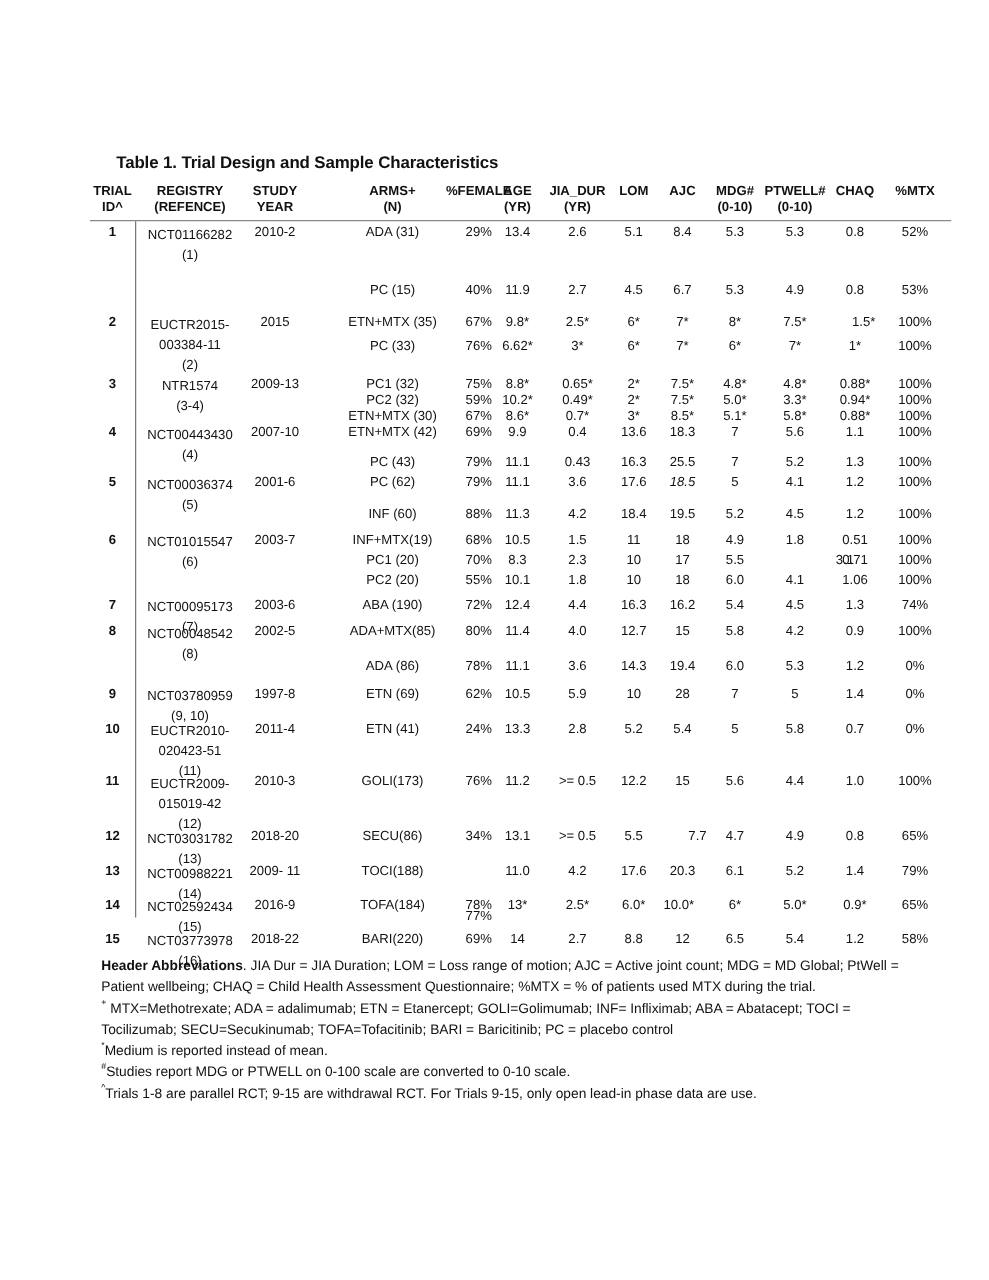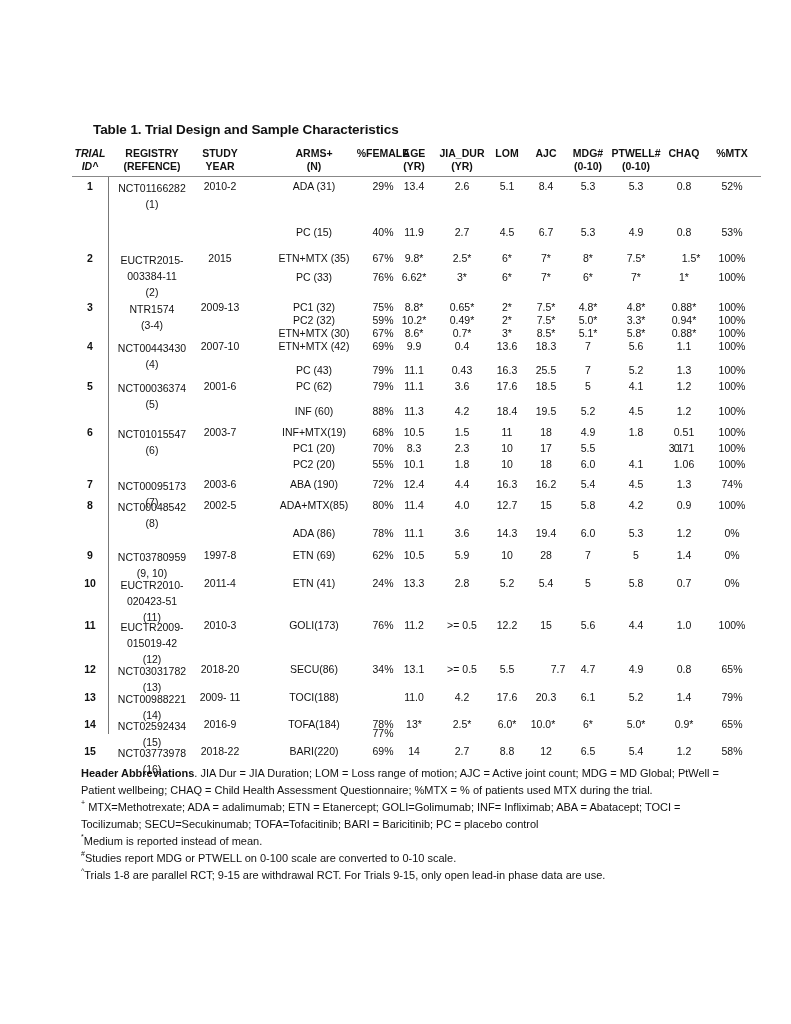--- a/index.html
+++ b/index.html
@@ -31,21 +31,21 @@
   .notes p { margin: 0; }
   .notes b { font-weight: bold; }
 </style>
 </head>
 <body>
 
 <div class="title">Table 1. Trial Design and Sample Characteristics</div>
 
 <div class="tbl">
   <div class="hdr" id="hdr">
-      <div class="c" style="left: -22px; width: 80px; font-style: italic;">
+      <div class="c" style="left: -22px; width: 80px;">
         <div>TRIAL</div>
         <div>ID^</div>
       </div>
       <div class="c" style="left: 40px; width: 80px;">
         <div>REGISTRY</div>
         <div>(REFENCE)</div>
       </div>
       <div class="c" style="left: 108px; width: 80px;">
         <div>STUDY</div>
         <div>YEAR</div>
@@ -261,21 +261,21 @@
         <div class="c" style="left: 35px; width: 90px; line-height: 16px;">
           <div>NCT00036374</div>
           <div>(5)</div>
         </div>
         <div class="c" style="left: 103px; width: 90px;">2001-6</div>
         <div class="c" style="left: 197px; width: 90px;">PC (62)</div>
         <div class="c" style="left: 266px; width: 90px;">79%</div>
         <div class="c" style="left: 297px; width: 90px;">11.1</div>
         <div class="c" style="left: 345px; width: 90px;">3.6</div>
         <div class="c" style="left: 390px; width: 90px;">17.6</div>
-        <div class="c" style="left: 429px; width: 90px;">18.5</div>
+        <div class="c" style="left: 429px; width: 90px; font-style: italic;">18.5</div>
         <div class="c" style="left: 471px; width: 90px;">5</div>
         <div class="c" style="left: 519px; width: 90px;">4.1</div>
         <div class="c" style="left: 567px; width: 90px;">1.2</div>
         <div class="c" style="left: 615px; width: 90px;">100%</div>
       </div>
       <div class="row" style="top: 228px;">
         <div class="c id" style="left: -27px; width: 90px;"></div>
         <div class="c" style="left: 35px; width: 90px; line-height: 16px;">
           <div></div>
           <div></div>

